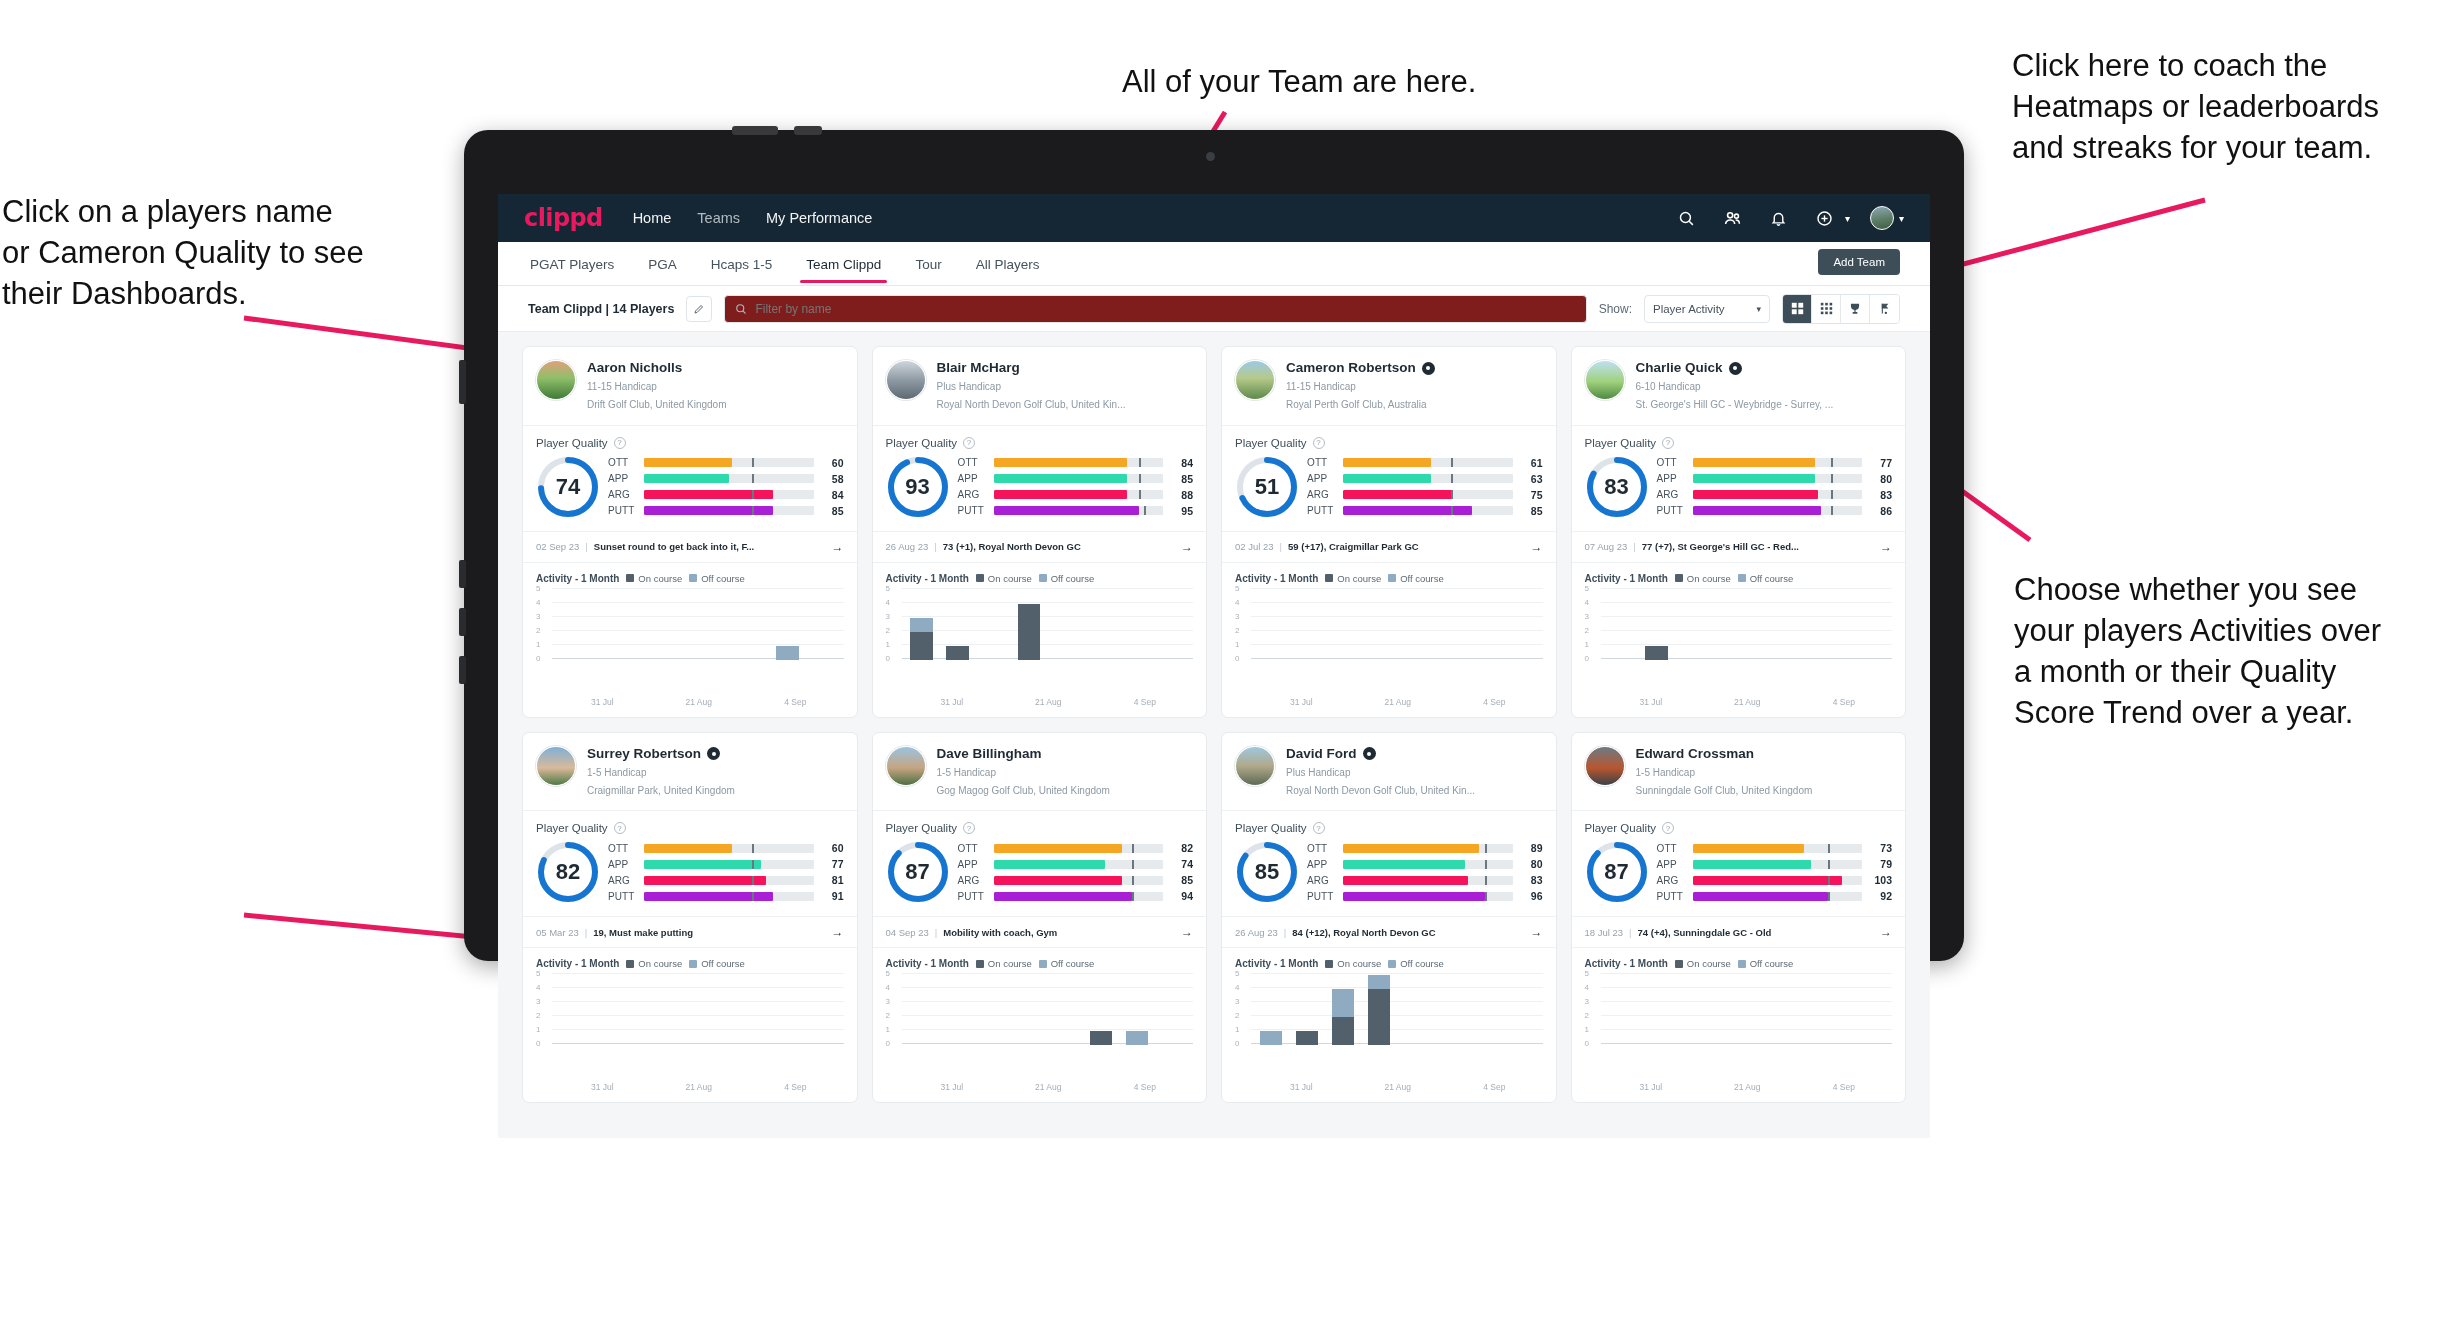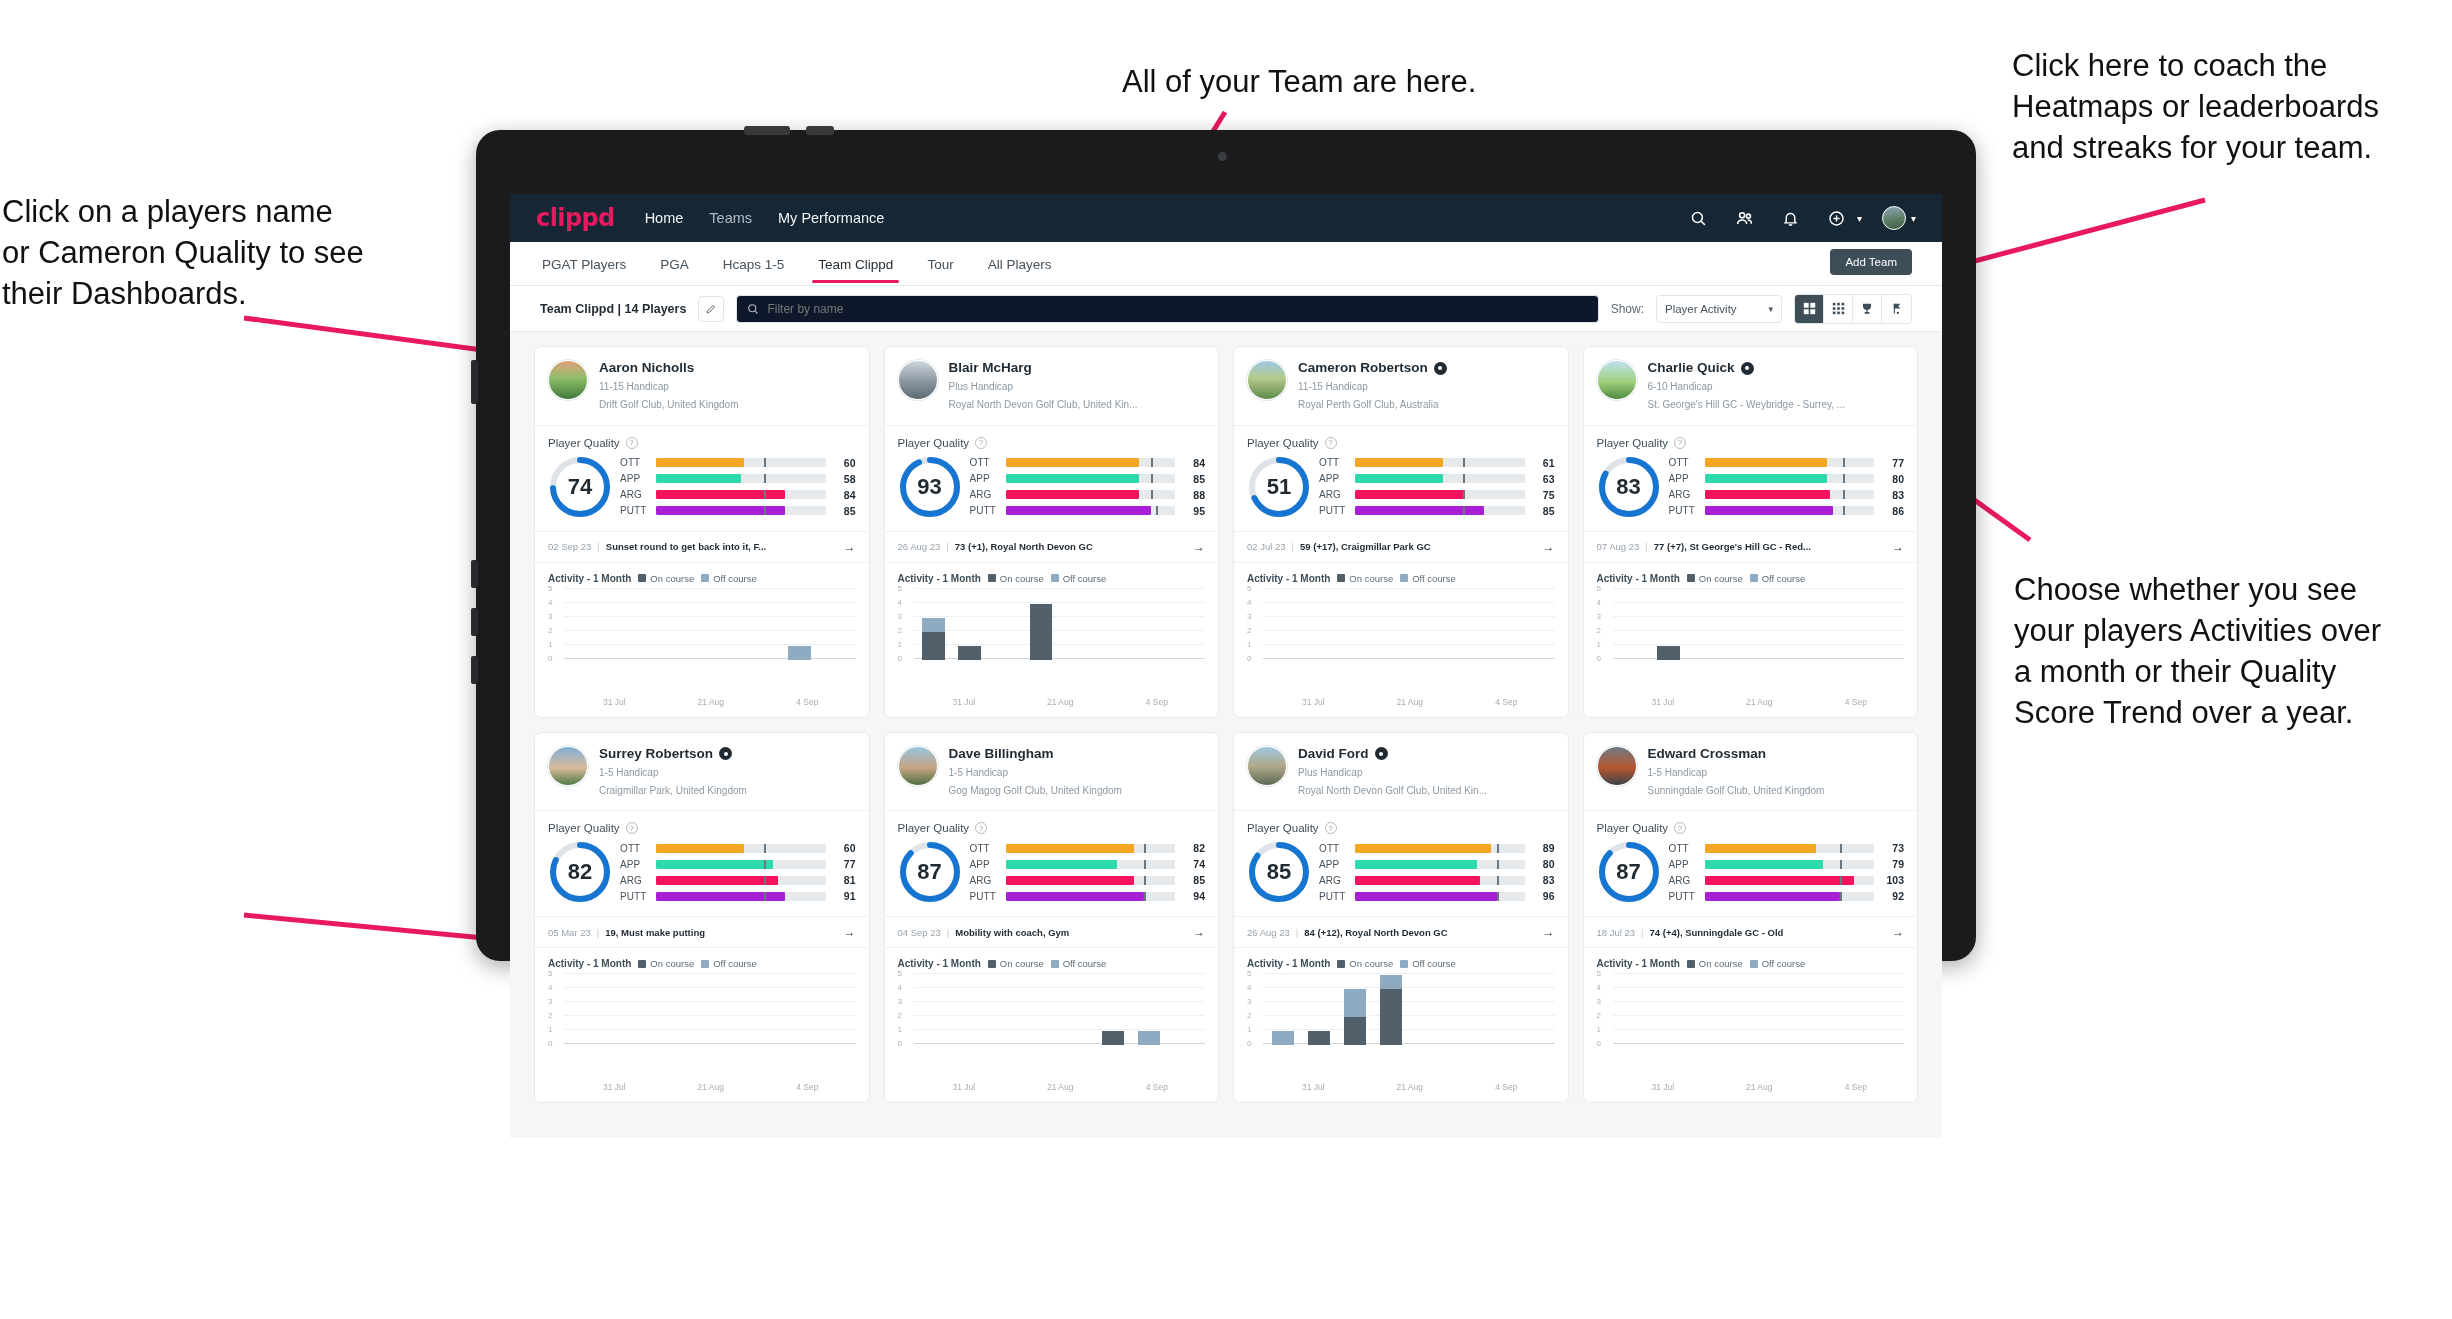--- a/index.html
+++ b/index.html
@@ -23,21 +23,21 @@
   .anno-a { left: 2px;    top: 192px; width: 400px; }
   .anno-b { left: 1122px; top: 62px;  width: 470px; }
   .anno-c { left: 2012px; top: 46px;  width: 440px; }
   .anno-d { left: 2014px; top: 570px; width: 430px; }
   .anno-e { left: 2px;    top: 820px; width: 440px; }
 
   .arrow { position: absolute; overflow: visible; pointer-events: none; }
 
   
   .tablet {
-    position: absolute; left: 476px; top: 130px;
+    position: absolute; left: 464px; top: 130px;
     width: 1500px; height: 831px;
     background: #1b1b1d;
     border-radius: 24px;
     box-shadow: 0 6px 22px rgba(0,0,0,0.33);
   }
   .tablet-inner {
     position: absolute; left: 34px; top: 64px;
     width: 1432px; height: 944px;
     background: #f4f6f8;
     overflow: hidden;
@@ -94,21 +94,21 @@
   
   .filterbar {
     height: 46px; background:#ffffff; display:flex; align-items:center;
     padding: 0 30px; gap:12px; border-bottom:1px solid #e9edf0;
   }
   .teamlabel { font-size:12.5px; color:#1f2a33; font-weight:700; white-space:nowrap; }
   .pencil { width:26px; height:26px; border:1px solid #dfe4e8; border-radius:4px;
             display:flex; align-items:center; justify-content:center; color:#5c6a75; }
   .searchbox {
     flex:1; height:28px; border:1px solid #e0e5ea; border-radius:4px;
-    display:flex; align-items:center; padding:0 10px; gap:8px; background:#0f172a;
+    display:flex; align-items:center; padding:0 10px; gap:8px; background:#7f1d1d;
   }
   .searchbox input {
     border:none; outline:none; font-size:12px; color:#9aa5ae; flex:1;
     font-family:"Liberation Sans", sans-serif; background:transparent;
   }
   .showlbl { font-size:12px; color:#5c6a75; }
   .select {
     width:126px; height:28px; border:1px solid #e0e5ea; border-radius:4px;
     display:flex; align-items:center; justify-content:space-between;
     padding:0 8px; font-size:11.5px; color:#46525c; background:#fff;

